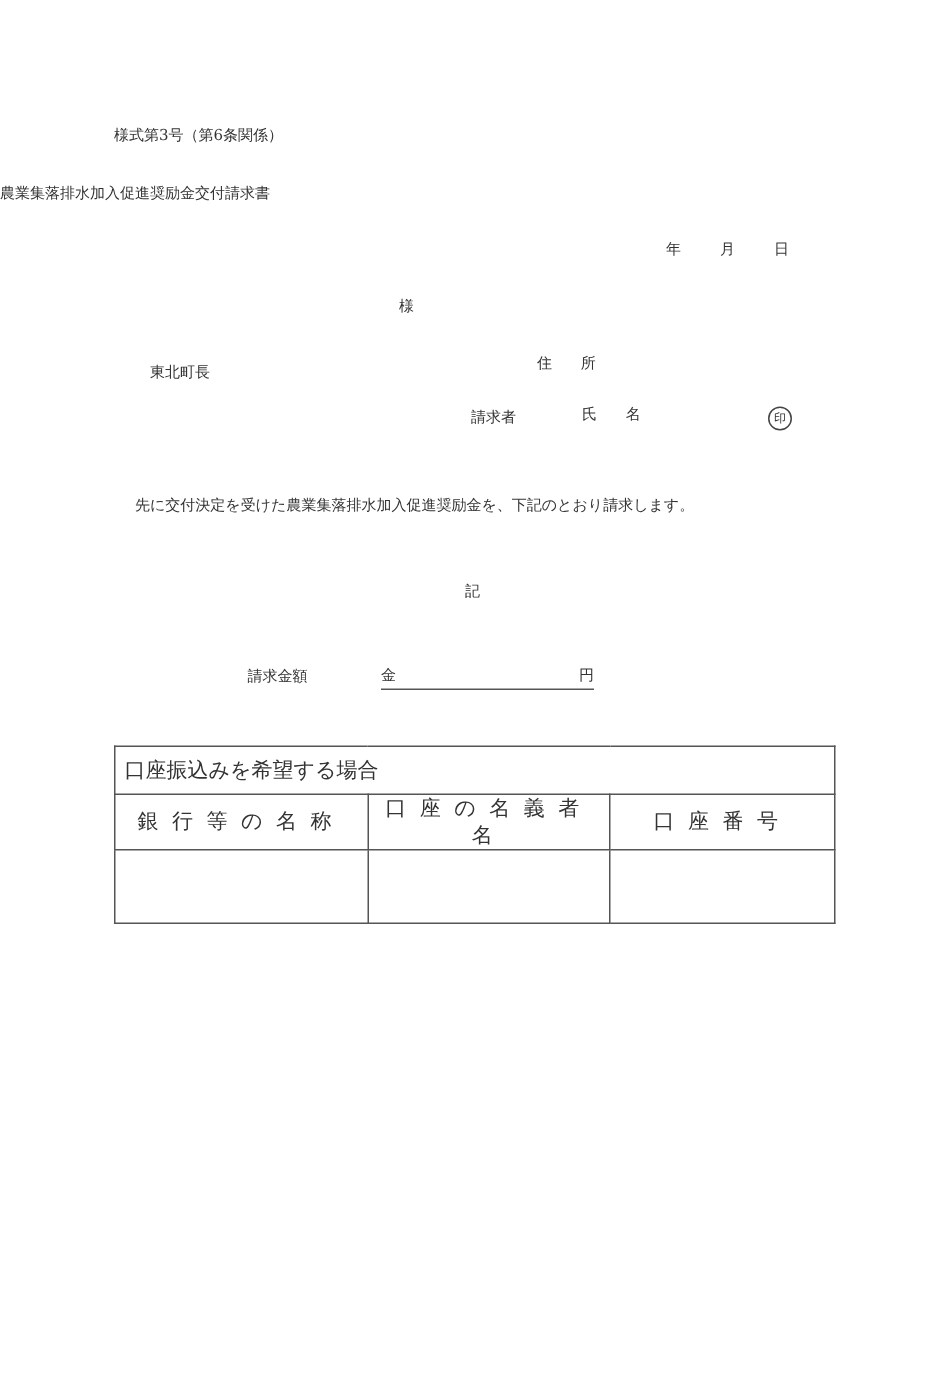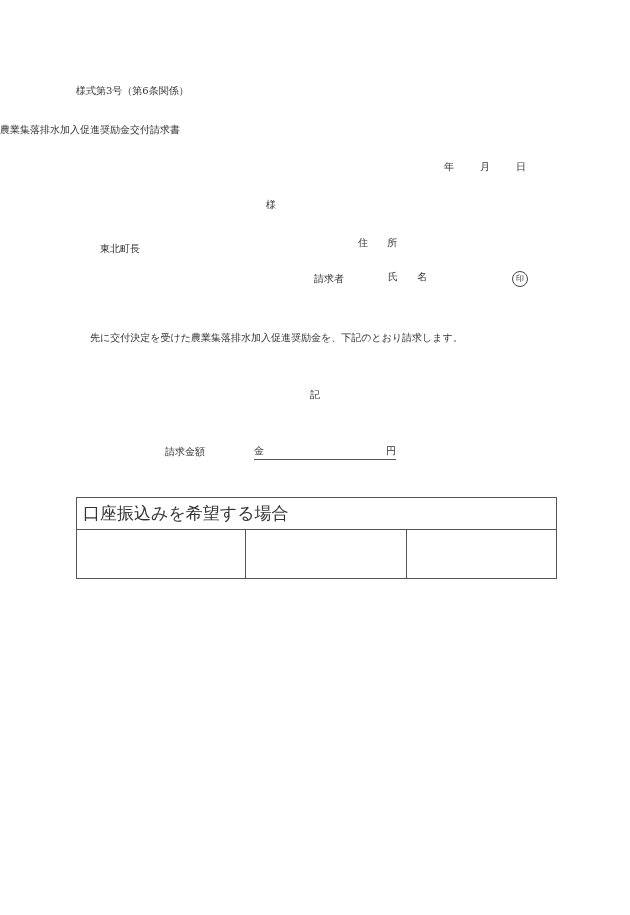--- a/index.html
+++ b/index.html
@@ -28,21 +28,21 @@
   .amount-label { left: 165px; top: 445px; }
   .amount-line {
     left: 254px; top: 444px; width: 142px; height: 15px;
     border-bottom: 1px solid #555;
   }
   .amount-prefix { position: absolute; left: 0; top: 0; }
   .amount-suffix { position: absolute; right: 0; top: 0; }
 
   table.bank {
     position: absolute; left: 76px; top: 497px; width: 481px;
-    border-collapse: collapse; font-size: 17px;
+    border-collapse: collapse; font-size: 14px;
   }
   table.bank td {
     border: 1px solid #555; padding: 0; color: #333;
   }
   .bank .caption-cell { height: 31px; padding-left: 6px; text-align: left; }
   .bank .head-cell { height: 31px; text-align: center; letter-spacing: 9px; }
   .bank .data-cell { height: 48px; }
 </style>
 </head>
 <body>
@@ -75,18 +75,23 @@
   <colgroup>
     <col style="width:169px">
     <col style="width:162px">
     <col style="width:150px">
   </colgroup>
   <tbody>
       <tr>
     <td class="caption-cell" colspan="3">口座振込みを希望する場合</td>
   </tr>
   <tr>
+    <td class="head-cell">銀行等の名称</td>
+    <td class="head-cell">口座の名義者名</td>
+    <td class="head-cell">口座番号</td>
+  </tr>
+  <tr>
     <td class="data-cell"></td>
     <td class="data-cell"></td>
     <td class="data-cell"></td>
   </tr>
 </tbody>
   </table>
 
 </body></html>

